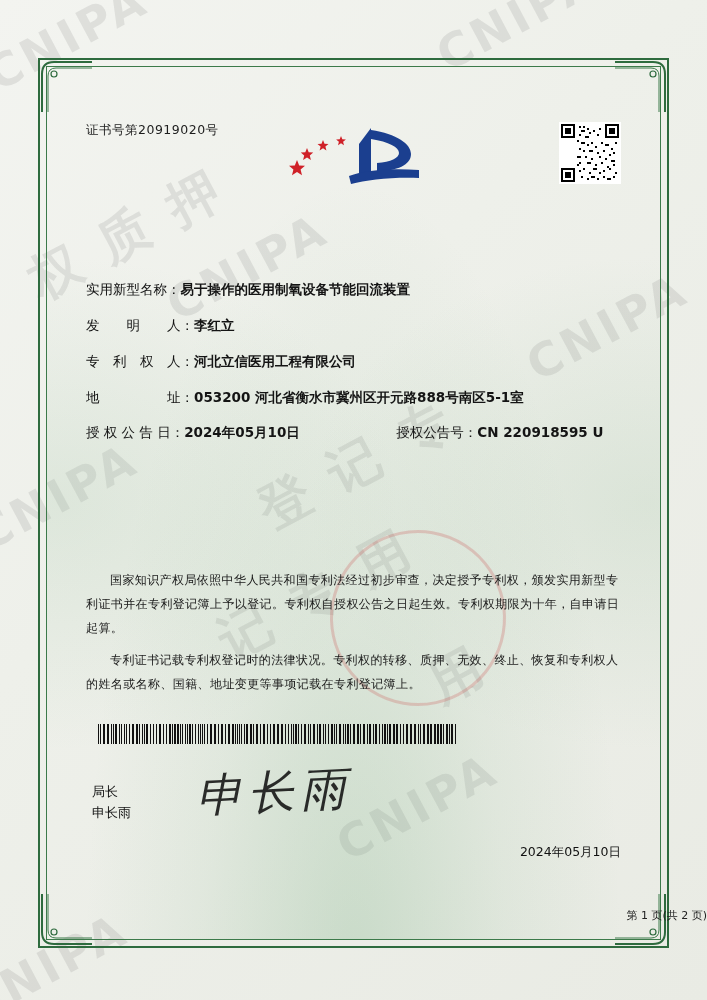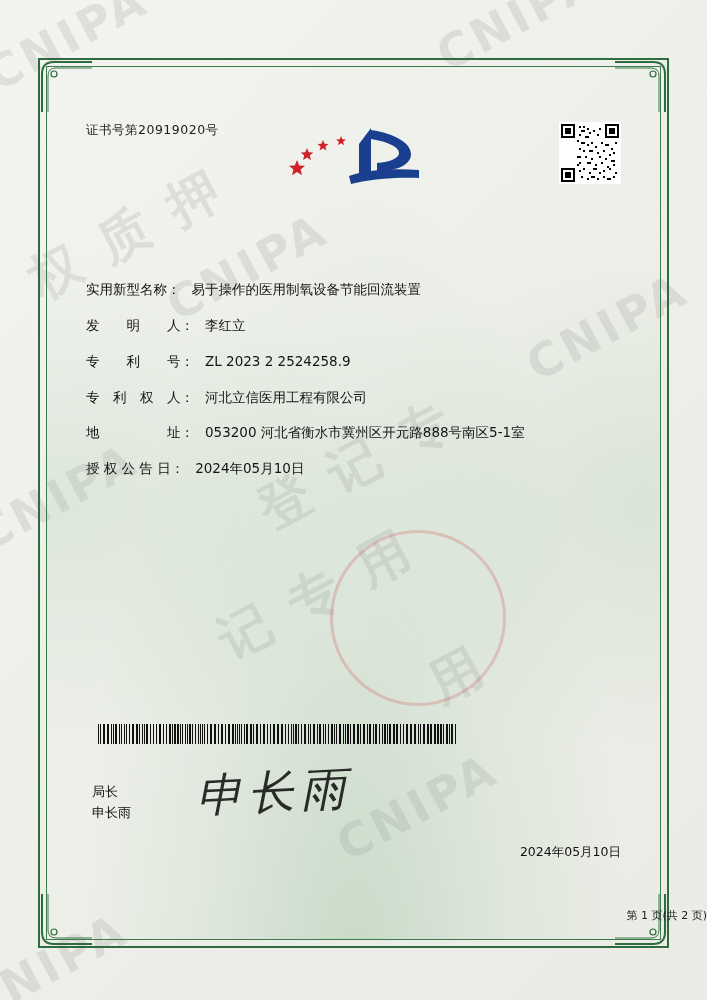--- a/index.html
+++ b/index.html
@@ -122,21 +122,22 @@
   .field-row {
     display: flex;
     align-items: baseline;
     margin-bottom: 21px;
     white-space: nowrap;
   }
   .f-label {
     flex: 0 0 auto;
   }
   .f-value {
-    margin-left: 11px;
+    margin-left: 0;
+    font-weight: bold;
   }
   .row-two {
     display: flex;
     align-items: baseline;
     margin-bottom: 21px;
   }
   .row-two .col-a { flex: 0 0 58%; display:flex; }
   .row-two .col-b { flex: 1 1 auto; display:flex; }
 
   .paragraphs {
@@ -376,41 +377,45 @@
   <div class="fields">
     <div class="field-row">
       <span class="f-label">实用新型名称：</span>
       <span class="f-value">易于操作的医用制氧设备节能回流装置</span>
     </div>
     <div class="field-row">
       <span class="f-label">发　　明　　人：</span>
       <span class="f-value">李红立</span>
     </div>
     <div class="field-row">
-      <span class="f-label">专　　利　　号：</span>
-      <span class="f-value">ZL 2023 2 2524258.9</span>
-    </div>
-    <div class="field-row">
       <span class="f-label">专　利　权　人：</span>
       <span class="f-value">河北立信医用工程有限公司</span>
     </div>
     <div class="field-row">
       <span class="f-label">地　　　　　址：</span>
       <span class="f-value">053200 河北省衡水市冀州区开元路888号南区5-1室</span>
     </div>
     <div class="row-two">
       <span class="col-a">
         <span class="f-label">授 权 公 告 日：</span>
         <span class="f-value">2024年05月10日</span>
       </span>
+      <span class="col-b">
+        <span class="f-label">授权公告号：</span>
+        <span class="f-value">CN 220918595 U</span>
+      </span>
     </div>
   </div>
 
   <div class="seal"></div>
 
+  <div class="paragraphs">
+    <p>国家知识产权局依照中华人民共和国专利法经过初步审查，决定授予专利权，颁发实用新型专利证书并在专利登记簿上予以登记。专利权自授权公告之日起生效。专利权期限为十年，自申请日起算。</p>
+    <p>专利证书记载专利权登记时的法律状况。专利权的转移、质押、无效、终止、恢复和专利权人的姓名或名称、国籍、地址变更等事项记载在专利登记簿上。</p>
+  </div>
 
   <div class="barcode" id="barcode">
       <div class="bar" style="width: 1px; height: 20px; margin-right: 1px;"></div>
       <div class="bar" style="width: 1px; height: 20px; margin-right: 2px;"></div>
       <div class="bar" style="width: 2px; height: 20px; margin-right: 2px;"></div>
       <div class="bar" style="width: 2px; height: 20px; margin-right: 2px;"></div>
       <div class="bar" style="width: 1px; height: 20px; margin-right: 1px;"></div>
       <div class="bar" style="width: 1px; height: 20px; margin-right: 1px;"></div>
       <div class="bar" style="width: 2px; height: 20px; margin-right: 2px;"></div>
       <div class="bar" style="width: 1px; height: 20px; margin-right: 1px;"></div>

